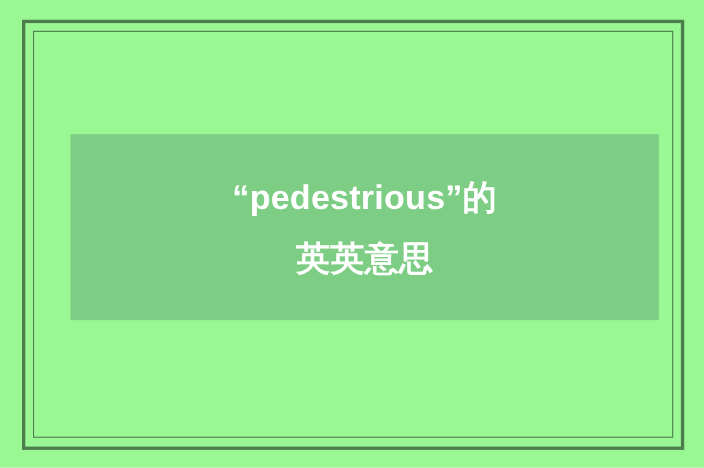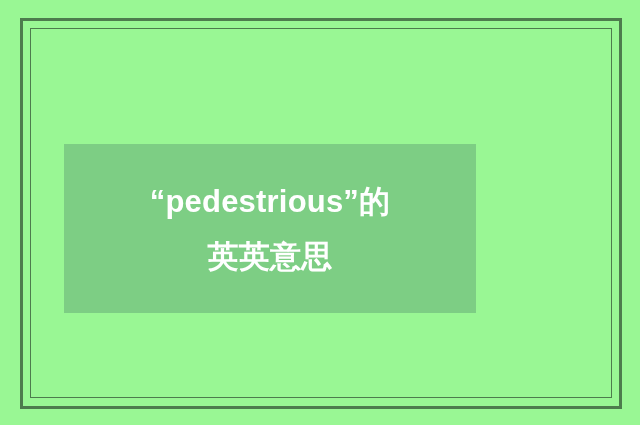--- a/index.html
+++ b/index.html
@@ -43,22 +43,22 @@
     height: 370px;
     border: 1px solid #4d7c4d;
     box-sizing: border-box;
     pointer-events: none;
   }
 
   
   #banner-panel {
     position: absolute;
     left: 64px;
-    top: 144px;
-    width: 412px;
+    top: 122px;
+    width: 535px;
     height: 169px;
     background: #7dce84;
     display: flex;
     align-items: center;
     justify-content: center;
     box-sizing: border-box;
     padding: 0 0;
   }
 
   #banner-title {

